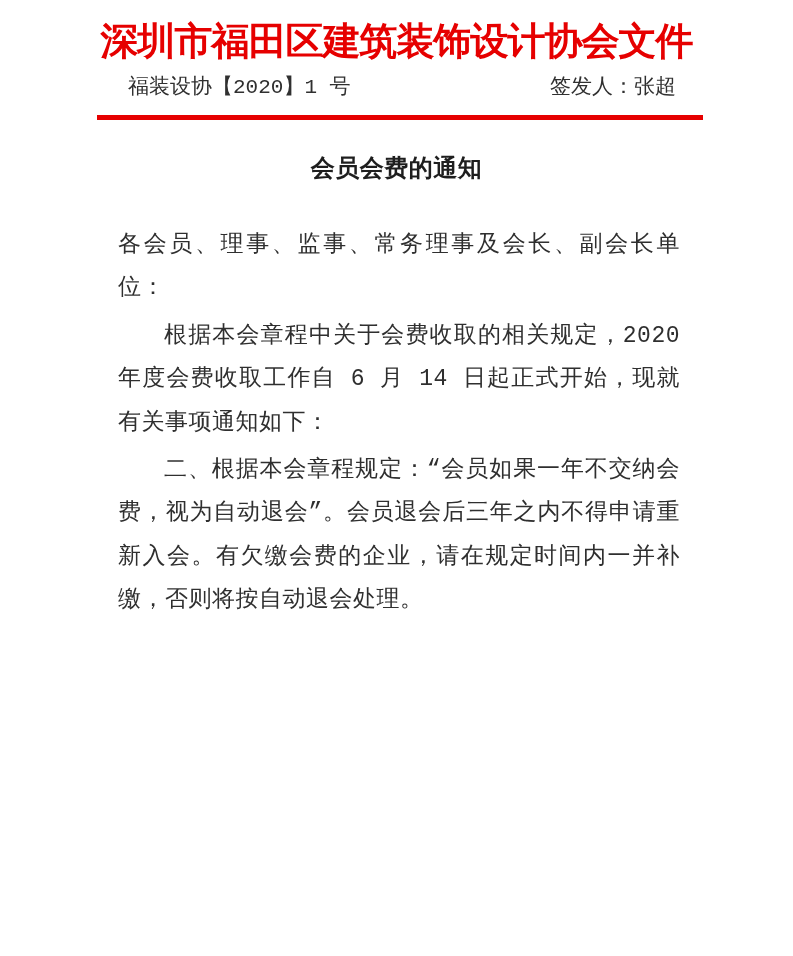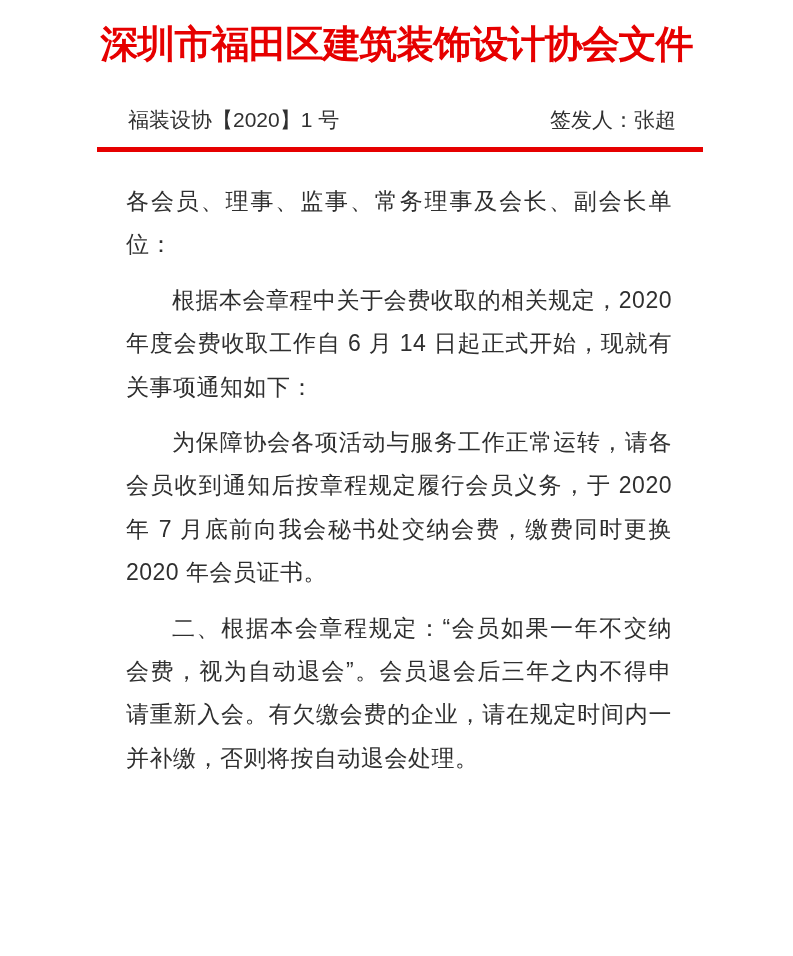--- a/index.html
+++ b/index.html
@@ -6,36 +6,36 @@
     margin: 0;
     padding: 0;
     background: #ffffff;
   }
   .page {
     position: relative;
     width: 793px;
     height: 956px;
     background: #ffffff;
     overflow: hidden;
-    font-family: Liberation Sans, sans-serif;
+    font-family: Liberation Mono, monospace;
     color: #2f2f2f;
   }
   .org-title {
     padding-top: 20px;
     text-align: center;
     color: #e60000;
     font-weight: 900;
     font-size: 38px;
     line-height: 48px;
     letter-spacing: -1px;
     white-space: nowrap;
   }
   .meta-row {
     width: 548px;
-    margin: 40px 0 0 128px;
+    margin: 8px 0 0 128px;
     display: flex;
     justify-content: space-between;
     align-items: baseline;
     font-size: 21px;
     line-height: 24px;
     color: #303030;
   }
   .issuer { white-space: nowrap; }
   .red-line {
     width: 606px;
@@ -54,21 +54,21 @@
   }
   .body-text {
     width: 570px;
     margin: 28px 0 0 114px;
     font-size: 23px;
     line-height: 43.4px;
     text-align: justify;
     letter-spacing: 0.5px;
   }
   .body-text p {
-    margin: 12px;
+    margin: 4px;
     padding: 0;
   }
   .body-text p.indent {
     text-indent: 2em;
   }
 </style>
 </head>
 <body>
 
 <div class="page">
@@ -76,23 +76,23 @@
   <div class="org-title">深圳市福田区建筑装饰设计协会文件</div>
 
   <div class="meta-row">
     <span class="doc-number">福装设协【2020】1 号</span>
     <span class="issuer">签发人：张超</span>
   </div>
 
   <div class="red-line"></div>
 
   <div class="doc-title">
+    <div>会员会费的通知</div>
   </div>
 
   <div class="body-text">
     <p>各会员、理事、监事、常务理事及会长、副会长单位：</p>
     <p class="indent">根据本会章程中关于会费收取的相关规定，2020 年度会费收取工作自 6 月 14 日起正式开始，现就有关事项通知如下：</p>
-    <p class="indent">为保障协会各项活动与服务工作正常运转，请各会员收到通知后按章程规定履行会员义务，于 2020 年 7 月底前向我会秘书处交纳会费，缴费同时更换 2020 年会员证书。</p>
     <p class="indent">二、根据本会章程规定：“会员如果一年不交纳会费，视为自动退会”。会员退会后三年之内不得申请重新入会。有欠缴会费的企业，请在规定时间内一并补缴，否则将按自动退会处理。</p>
 
   </div>
 
 </div>
 
 </body></html>

